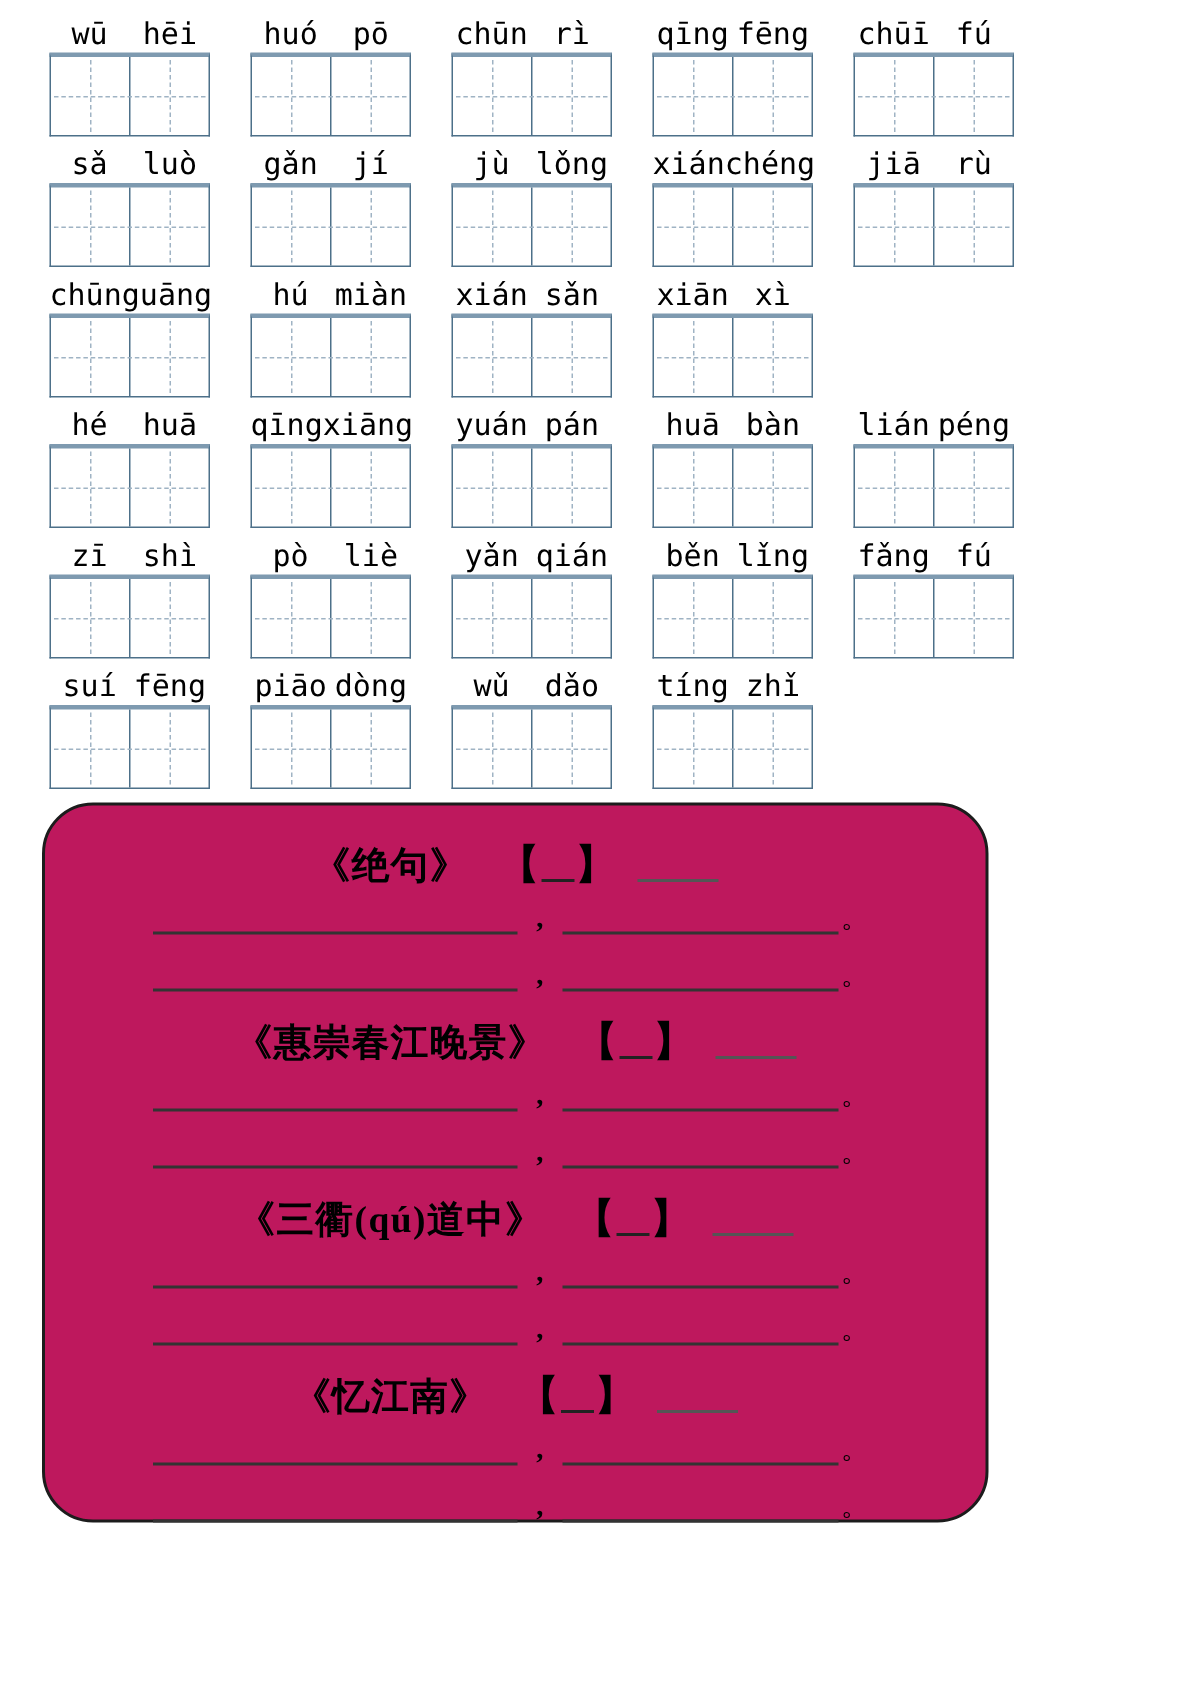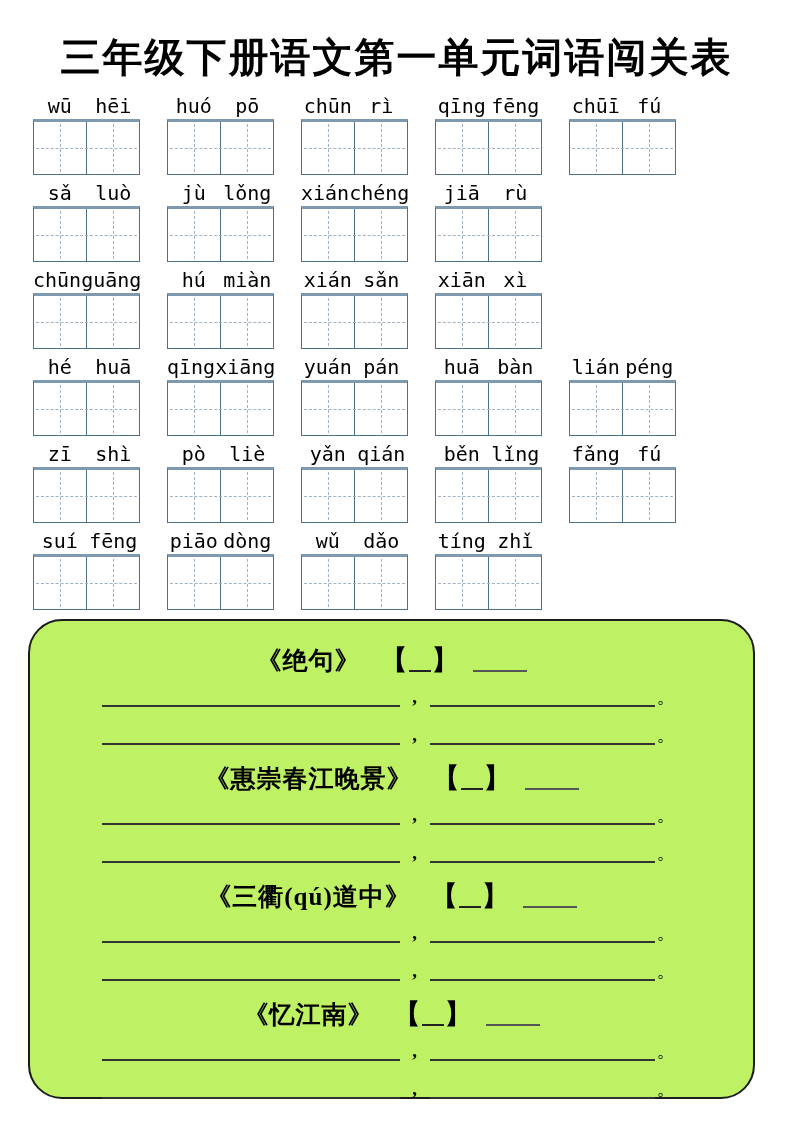--- a/index.html
+++ b/index.html
@@ -38,23 +38,23 @@
     border-top:1.5px dashed var(--grid-dash);
   }
   .cell { flex:1; position:relative; }
   .cell + .cell { border-left:1.5px solid var(--grid-border); }
   .cell::before {
     content:""; position:absolute; top:2px; bottom:2px; left:50%;
     border-left:1.5px dashed var(--grid-dash);
   }
   
   .poem-box {
-    box-sizing:border-box; width:727px; height:480px;
+    box-sizing:border-box; width:631px; height:480px;
     margin:9px 0 0 28px; padding-top:18px;
-    border:2.5px solid #1c1c1c; border-radius:34px; background:#bef264;
+    border:2.5px solid #1c1c1c; border-radius:34px; background:#be185d;
   }
   .poem-title-row {
     height:42px; display:flex; align-items:center; justify-content:center;
     font-size:25px; color:#000;
   }
   .poem-title {
     font-family:"Liberation Serif","DejaVu Serif",serif;
     font-weight:600; letter-spacing:1px;
   }
   .bracket {
@@ -79,21 +79,20 @@
   .verse-blank.short { flex:1; }
   .p-comma  { width:30px; text-align:center; line-height:20px;
               font-family:"Liberation Serif","DejaVu Serif",serif; font-weight:700; }
   .p-period { width:22px; text-align:center; line-height:20px;
               font-family:"Liberation Serif","DejaVu Serif",serif; }
 </style>
 </head>
 <body>
 
 <div class="page">
-  <h1 class="title">三年级下册语文第一单元词语闯关表</h1>
   <div id="wordRows" class="words">
       <div class="word-row">
         <div class="word-block">
           <div class="pinyin">
             <span class="syll">wū</span>
             <span class="syll">hēi</span>
           </div>
           <div class="grid">
             <div class="cell"></div>
             <div class="cell"></div>
@@ -138,20 +137,30 @@
             <div class="cell"></div>
             <div class="cell"></div>
           </div>
         </div>
       </div>
       <div class="word-row">
         <div class="word-block">
           <div class="pinyin">
             <span class="syll">sǎ</span>
             <span class="syll">luò</span>
+          </div>
+          <div class="grid">
+            <div class="cell"></div>
+            <div class="cell"></div>
+          </div>
+        </div>
+        <div class="word-block">
+          <div class="pinyin">
+            <span class="syll">gǎn</span>
+            <span class="syll">jí</span>
           </div>
           <div class="grid">
             <div class="cell"></div>
             <div class="cell"></div>
           </div>
         </div>
         <div class="word-block">
           <div class="pinyin">
             <span class="syll">jù</span>
             <span class="syll">lǒng</span>

